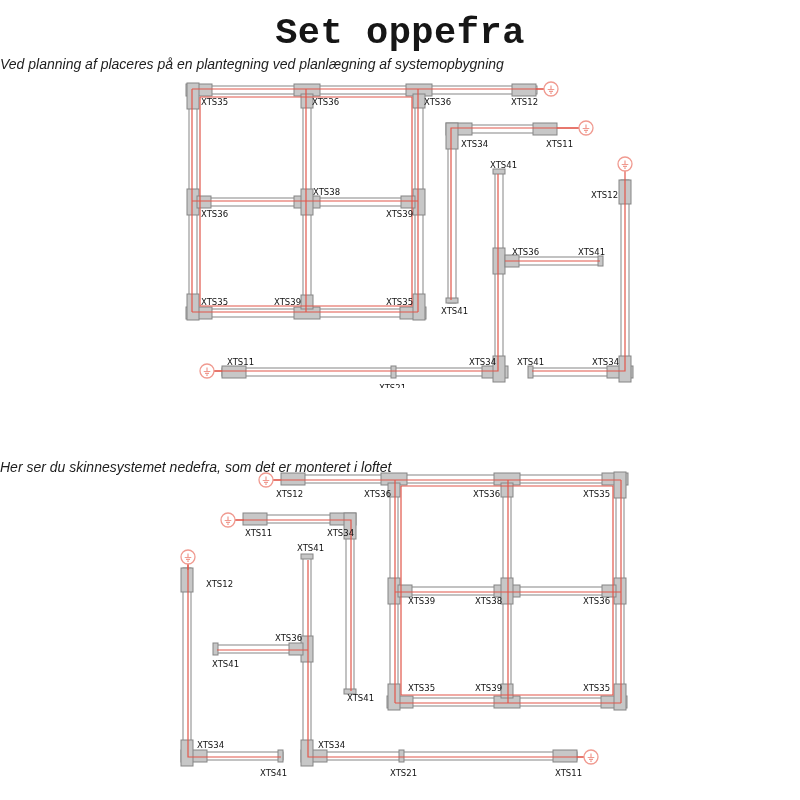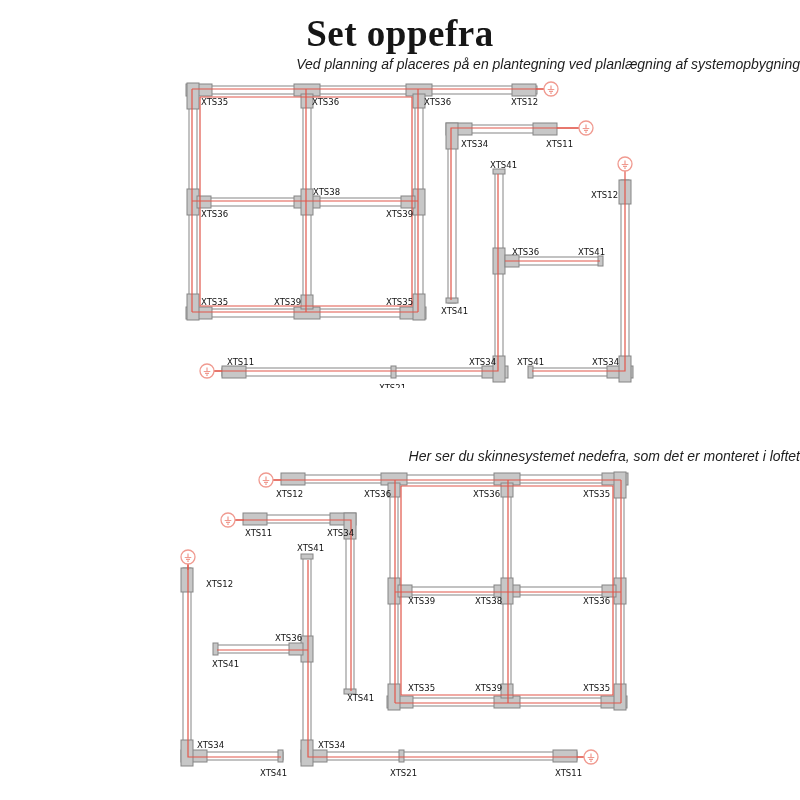--- a/index.html
+++ b/index.html
@@ -1,40 +1,40 @@
 <!DOCTYPE html>
 <html><head>
 <meta charset="utf-8">
 <style>
   html,body{margin:0;padding:0;background:#fff;}
   #stage{position:relative;width:800px;height:800px;background:#fff;overflow:hidden;
          font-family:"Liberation Sans",sans-serif;}
   .h1{position:absolute;left:0;width:800px;text-align:center;
-      font-family:Liberation Serif, serif;font-weight:700;font-size:37px;
+      font-family:Liberation Mono, monospace;font-weight:700;font-size:37px;
       color:#161616;letter-spacing:.5px;line-height:1;}
-  .sub{position:absolute;left:0;width:800px;text-align:right;
+  .sub{position:absolute;left:0;width:800px;text-align:left;
        font-family:"Liberation Sans",sans-serif;font-style:italic;font-weight:500;
        font-size:14px;color:#1d1d1d;line-height:1;}
   #diagram-svg{position:absolute;left:0;top:0;}
   .track{fill:#ffffff;stroke:#858585;stroke-width:1;}
   .connector{fill:#c7c7c7;stroke:#858585;stroke-width:1;}
   .redline{fill:none;stroke:#e2564a;stroke-width:1.2;}
   .gnd{fill:#ffffff;stroke:#f09a90;stroke-width:1.3;}
   .gndp{fill:none;stroke:#f09a90;stroke-width:1.2;}
   .lbl{font-family:"DejaVu Sans",sans-serif;font-size:8.5px;fill:#111111;}
   .mask{fill:#ffffff;stroke:none;}
 </style>
 </head>
 <body>
 
 <div id="stage">
   <div class="h1" style="top:15px">Set oppefra</div>
   <div class="sub" style="top:57px">Ved planning af placeres på en plantegning ved planlægning af systemopbygning</div>
 
-  <div class="sub" style="top:449px">Her ser du skinnesystemet nedefra, som det er monteret i loftet</div>
+  <div class="sub" style="top:460px">Her ser du skinnesystemet nedefra, som det er monteret i loftet</div>
 
   <svg id="diagram-svg" width="800" height="800" viewBox="0 0 800 800">
       <g>
         <rect x="189" y="86" width="234" height="8" class="track"></rect>
         <rect x="189" y="198" width="234" height="8" class="track"></rect>
         <rect x="189" y="309" width="234" height="8" class="track"></rect>
         <rect x="189" y="86" width="8" height="231" class="track"></rect>
         <rect x="303" y="86" width="8" height="231" class="track"></rect>
         <rect x="415" y="86" width="8" height="231" class="track"></rect>
         <rect x="423" y="86" width="114" height="8" class="track"></rect>

